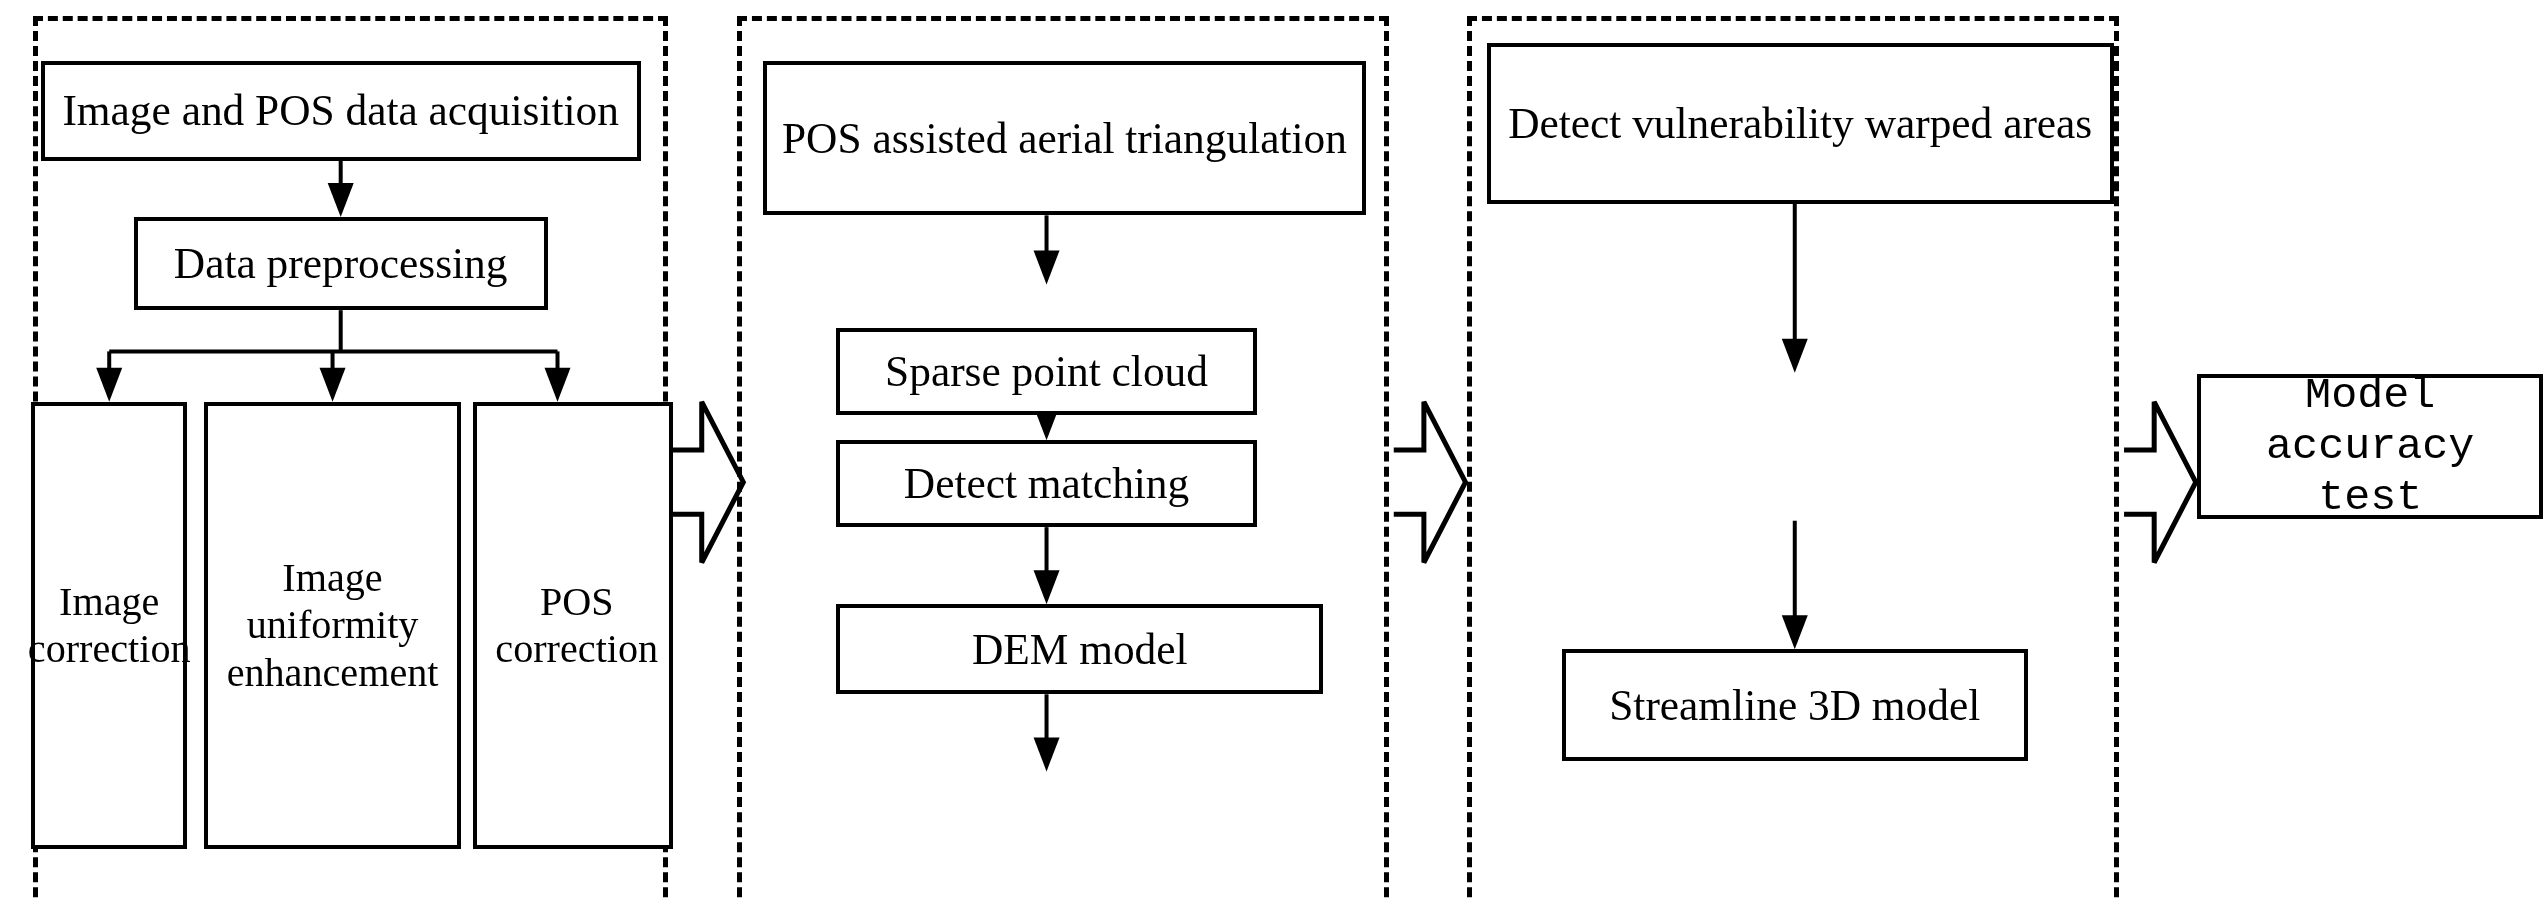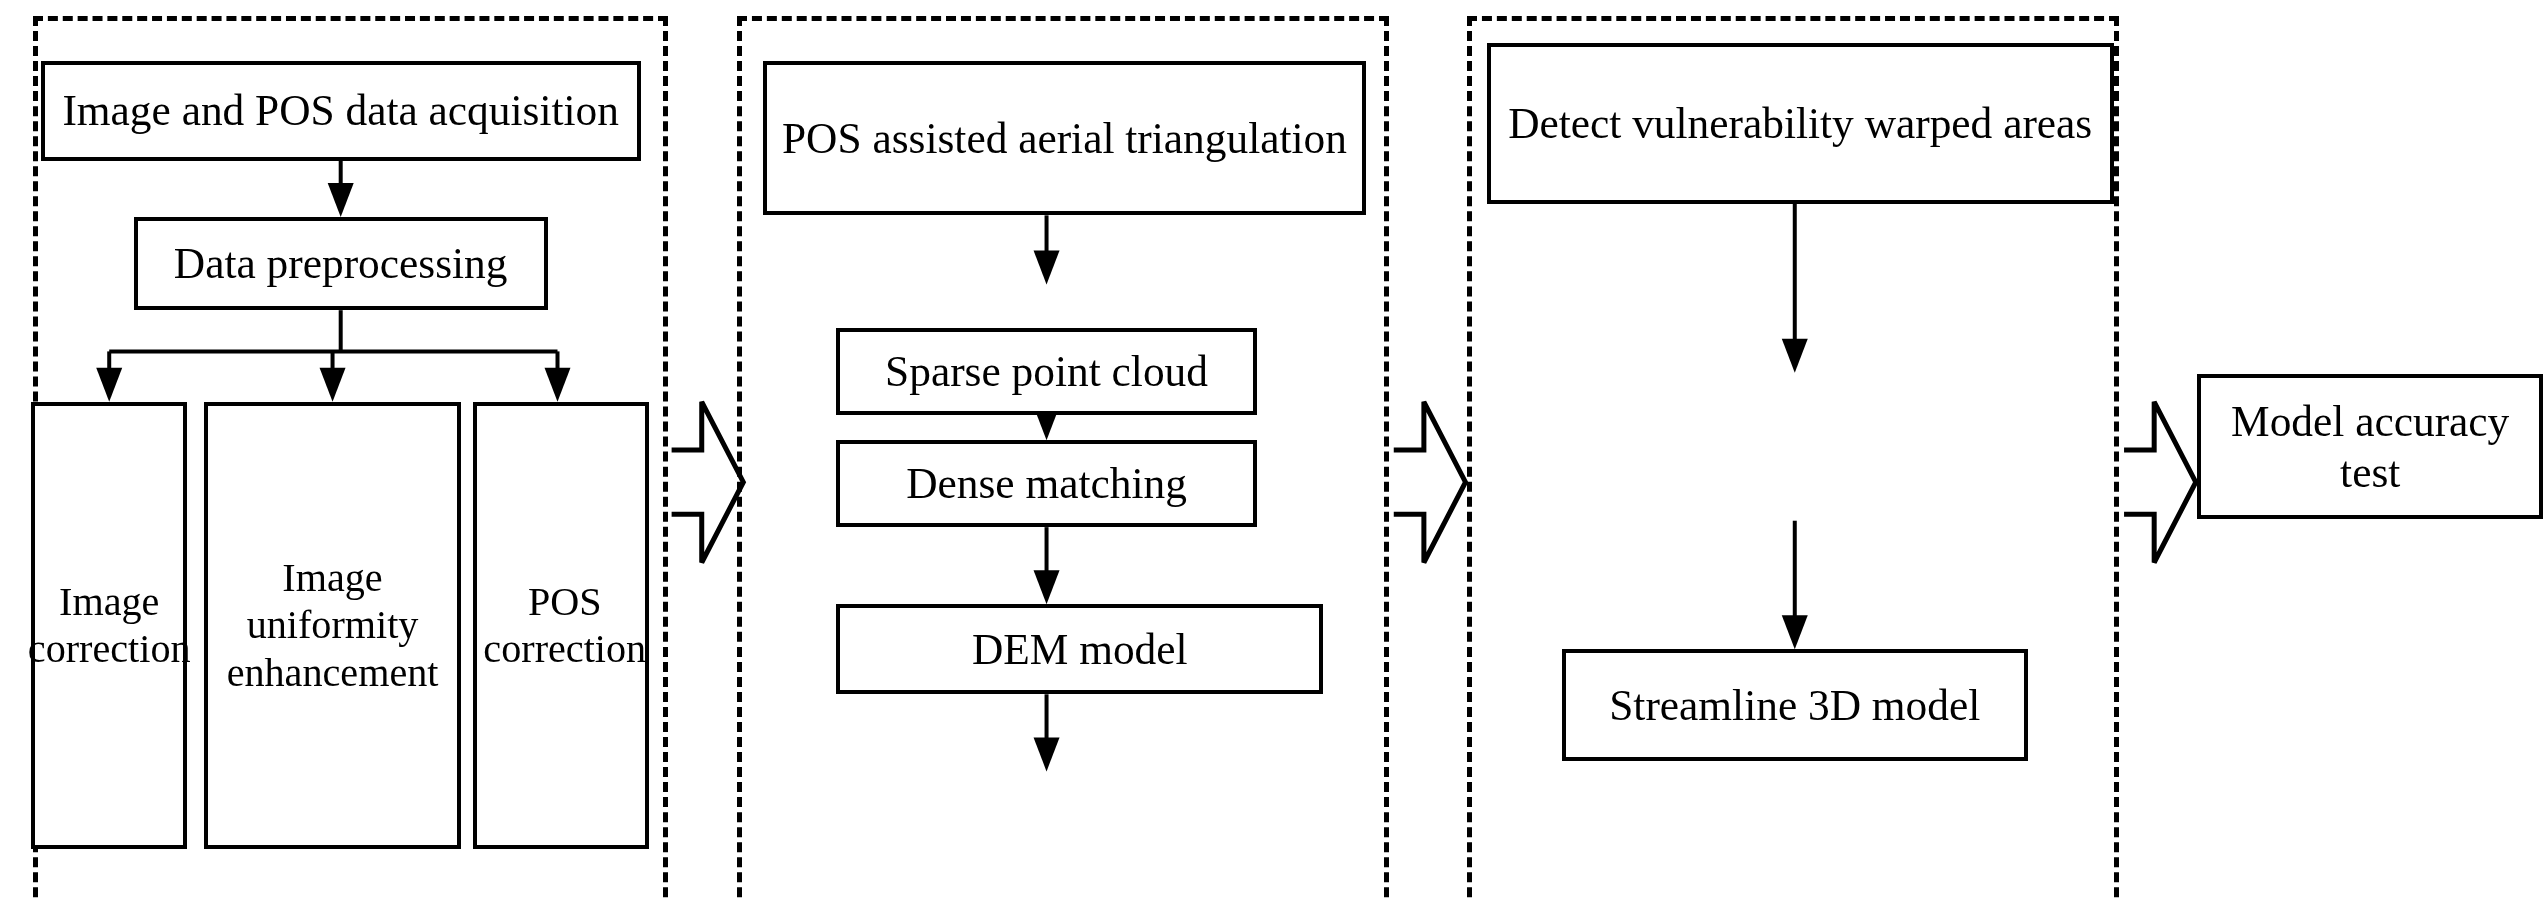--- a/index.html
+++ b/index.html
@@ -96,43 +96,43 @@
   </div>
   <div class="node-box" id="node-image_correction" style="left: 30.9724px; top: 401.786px; width: 156.492px; height: 446.786px; font-size: 40.1786px;">
     <span class="node-label">Image
 correction</span>
   </div>
   <div class="node-box" id="node-image_uniformity" style="left: 203.766px; top: 401.786px; width: 257.56px; height: 446.786px; font-size: 40.1786px;">
     <span class="node-label">Image
 uniformity
 enhancement</span>
   </div>
-  <div class="node-box" id="node-pos_correction" style="left: 472.737px; top: 401.786px; width: 176px; height: 446.786px; font-size: 40.1786px; padding-left: 16px;">
+  <div class="node-box" id="node-pos_correction" style="left: 472.737px; top: 401.786px; width: 200px; height: 446.786px; font-size: 40.1786px; padding-left: 16px;">
     <span class="node-label">POS
 correction</span>
   </div>
 
   <div class="node-box" id="node-pos_aerial_triangulation" style="left: 762.9px; top: 61.0714px; width: 603.147px; height: 154.286px; font-size: 43.3929px;">
     <span class="node-label">POS assisted aerial triangulation</span>
   </div>
   <div class="node-box" id="node-sparse_point_cloud" style="left: 836.256px; top: 284.464px; width: 420.573px; height: 86.7857px; font-size: 43.3929px; margin-top: 44px;">
     <span class="node-label">Sparse point cloud</span>
   </div>
   <div class="node-box" id="node-dense_matching" style="left: 836.256px; top: 440.357px; width: 420.573px; height: 86.7857px; font-size: 43.3929px;">
-    <span class="node-label">Dense matching</span>
+    <span class="node-label">Detect matching</span>
   </div>
   <div class="node-box" id="node-dem_model" style="left: 836.256px; top: 604.286px; width: 487px; height: 90px; font-size: 43.3929px;">
     <span class="node-label">DEM model</span>
   </div>
 
   <div class="node-box" id="node-detect_warped_areas" style="left: 1486.68px; top: 43.3929px; width: 627px; height: 160.714px; font-size: 43.3929px;">
     <span class="node-label">Detect vulnerability warped areas</span>
   </div>
   <div class="node-box" id="node-streamline_3d_model" style="left: 1561.66px; top: 649.286px; width: 466.217px; height: 112px; font-size: 43.3929px;">
     <span class="node-label">Streamline 3D model</span>
   </div>
 
-  <div class="node-box" id="node-model_accuracy_test" style="left: 2197.41px; top: 374.464px; width: 345.587px; height: 144.643px; font-size: 43.3929px;">
+  <div class="node-box" id="node-model_accuracy_test" style="left: 2197.41px; top: 374.464px; width: 345.587px; height: 144.643px; font-size: 43.3929px; font-family: Liberation Mono, monospace;">
     <span class="node-label">Model accuracy
 test</span>
   </div>
 
 </div>
 
 </body></html>

